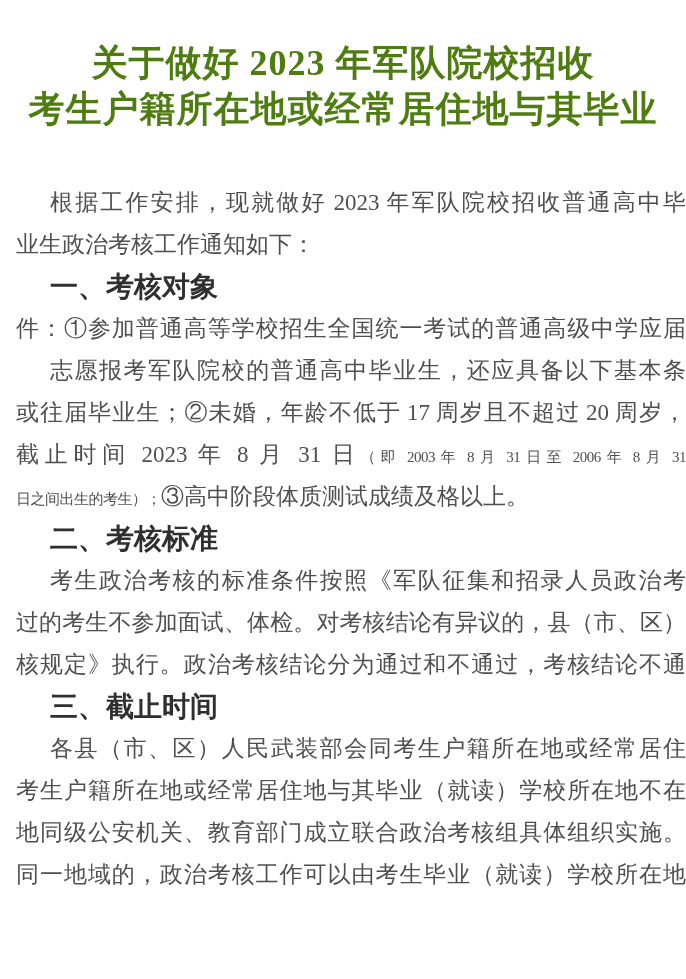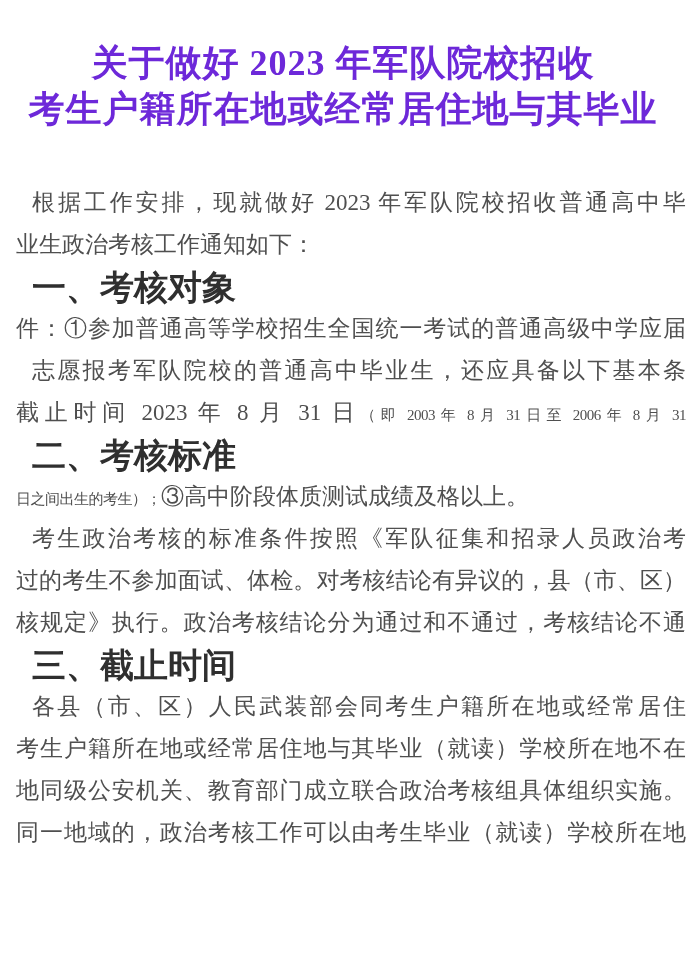--- a/index.html
+++ b/index.html
@@ -17,47 +17,47 @@
   }
   .title-block {
     padding-top: 40px;
     text-align: center;
   }
   .title-line {
     font-family: "Liberation Serif", serif;
     font-weight: 700;
     font-size: 36px;
     line-height: 46px;
-    color: #6d28d9;
+    color: #4d7c0f;
     letter-spacing: 1px;
     white-space: nowrap;
   }
   .doc-body {
     margin-top: 50px;
   }
   .line {
     font-size: 23px;
     line-height: 42px;
     height: 42px;
     color: #4f4f4f;
     text-align: justify;
     word-spacing: -1px;
     overflow: hidden;
     padding-left: 16px;
   }
   .line.fill {
     text-align-last: justify;
   }
   .line.indent {
-    padding-left: 32px;
+    padding-left: 50px;
   }
   .line.heading {
     font-family: Liberation Sans, sans-serif;
     font-weight: 700;
-    font-size: 34px;
+    font-size: 28px;
     color: #2f2f2f;
     text-align: right;
     text-align-last: left;
   }
   .seg {
     vertical-align: baseline;
   }
   .seg.small {
     font-size: 15px;
     letter-spacing: -0.5px;
@@ -71,23 +71,24 @@
   <div class="title-block">
     <div class="title-line">关于做好 2023 年军队院校招收</div>
     <div class="title-line">考生户籍所在地或经常居住地与其毕业</div>
   </div>
   <div class="doc-body">
       <div class="line indent fill"><span class="seg">根据工作安排，现就做好 2023 年军队院校招收普通高中毕</span></div>
       <div class="line"><span class="seg">业生政治考核工作通知如下：</span></div>
       <div class="line heading indent"><span class="seg">一、考核对象</span></div>
       <div class="line fill"><span class="seg">件：①参加普通高等学校招生全国统一考试的普通高级中学应届</span></div>
       <div class="line indent fill"><span class="seg">志愿报考军队院校的普通高中毕业生，还应具备以下基本条</span></div>
+      <div class="line fill"><span class="seg">或往届毕业生；②未婚，年龄不低于 17 周岁且不超过 20 周岁，</span></div>
       <div class="line fill"><span class="seg">截止时间 2023 年 8 月 31 日</span><span class="seg small">（即 2003 年 8 月 31 日至 2006 年 8 月 31</span></div>
+      <div class="line"><span class="seg small">日之间出生的考生）；</span><span class="seg">③高中阶段体质测试成绩及格以上。</span></div>
       <div class="line heading indent"><span class="seg">二、考核标准</span></div>
-      <div class="line"><span class="seg small">日之间出生的考生）；</span><span class="seg">③高中阶段体质测试成绩及格以上。</span></div>
       <div class="line indent fill"><span class="seg">考生政治考核的标准条件按照《军队征集和招录人员政治考</span></div>
       <div class="line fill"><span class="seg">过的考生不参加面试、体检。对考核结论有异议的，县（市、区）</span></div>
       <div class="line fill"><span class="seg">核规定》执行。政治考核结论分为通过和不通过，考核结论不通</span></div>
       <div class="line heading indent"><span class="seg">三、截止时间</span></div>
       <div class="line indent fill"><span class="seg">各县（市、区）人民武装部会同考生户籍所在地或经常居住</span></div>
       <div class="line fill"><span class="seg">考生户籍所在地或经常居住地与其毕业（就读）学校所在地不在</span></div>
       <div class="line fill"><span class="seg">地同级公安机关、教育部门成立联合政治考核组具体组织实施。</span></div>
       <div class="line fill"><span class="seg">同一地域的，政治考核工作可以由考生毕业（就读）学校所在地</span></div>
     </div>
 </div>

